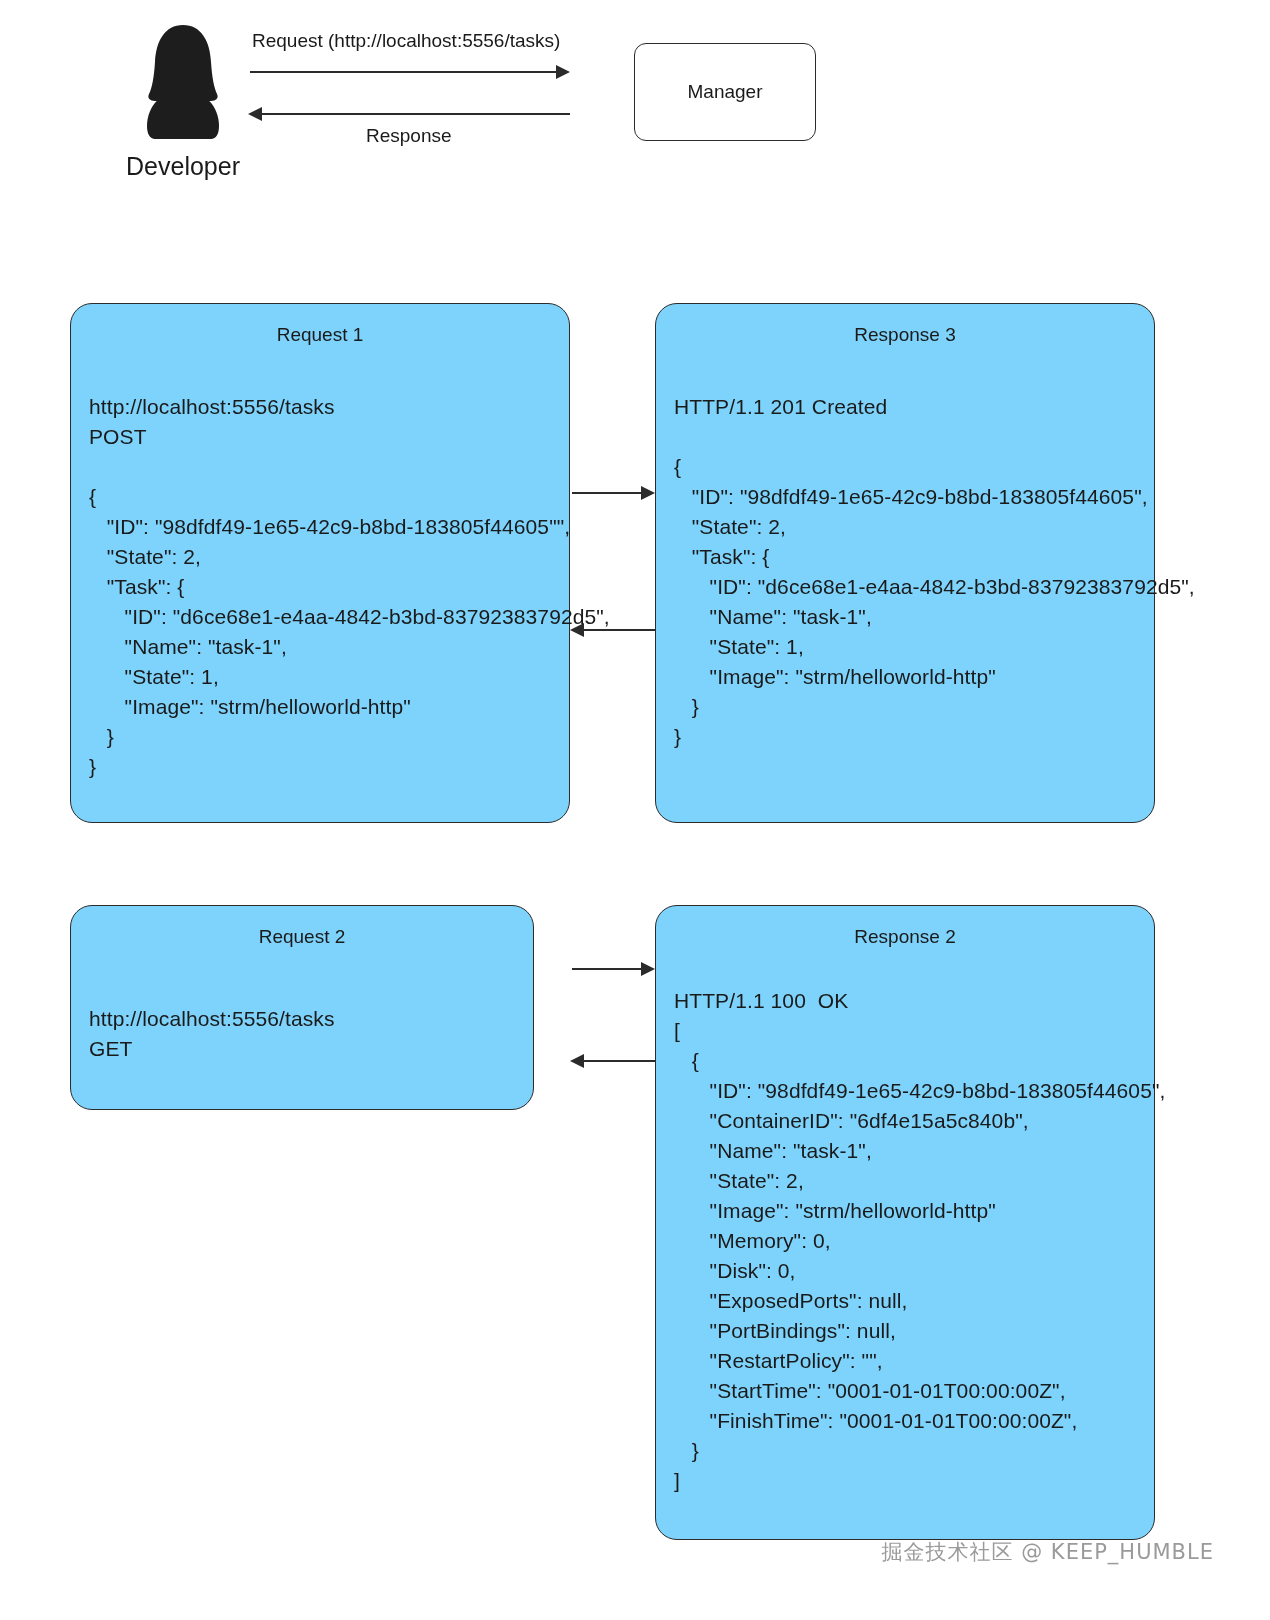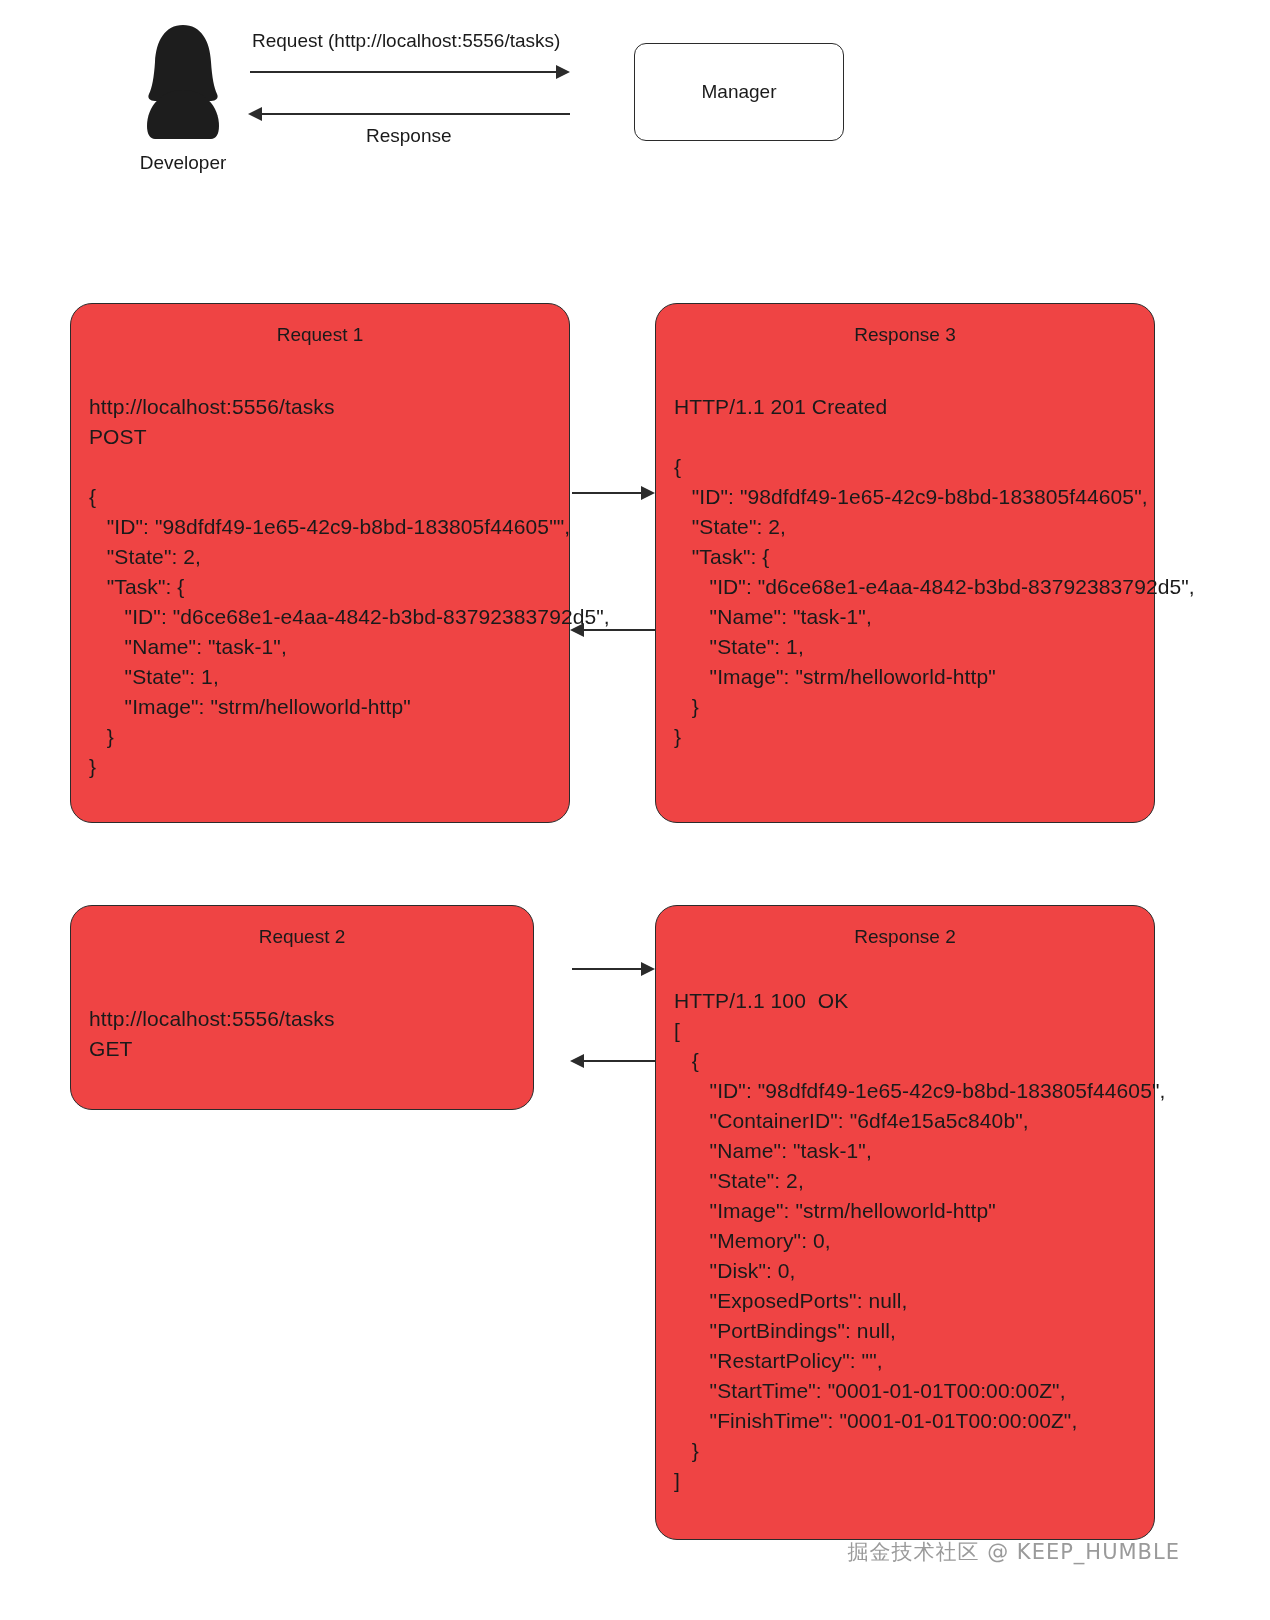--- a/index.html
+++ b/index.html
@@ -31,29 +31,29 @@
     height: 120px;
   }
   .actor-developer svg { display: block; width: 90px; height: 120px; }
 
   .actor-label {
     position: absolute;
     left: 118px;
     top: 152px;
     width: 130px;
     text-align: center;
-    font-size: 19px;
+    font-size: 25px;
     white-space: nowrap;
   }
 
   .manager-box {
     position: absolute;
     left: 634px;
     top: 43px;
-    width: 210px;
+    width: 182px;
     height: 98px;
     border: 1.6px solid #2b2b2b;
     border-radius: 12px;
     background: #fff;
     box-sizing: border-box;
     display: flex;
     align-items: center;
     justify-content: center;
     font-size: 19px;
   }
@@ -85,21 +85,21 @@
     border-top: 7px solid transparent;
     border-bottom: 7px solid transparent;
     border-right: 14px solid #2b2b2b;
   }
 
   
   .card {
     position: absolute;
     border: 1.8px solid #2b2b2b;
     border-radius: 22px;
-    background: #ef4444;
+    background: #7dd3fc;
     box-sizing: border-box;
   }
   .card-title {
     position: absolute;
     top: 20px;
     left: 0;
     width: 100%;
     text-align: center;
     font-size: 19px;
   }
@@ -125,21 +125,21 @@
   #card-response-2 { left: 655px; top: 905px;  width: 500px;  height: 635px; padding-left: 28px; }
 
   #body-request-1  { top: 88px;  }
   #body-response-1 { top: 88px;  }
   #body-request-2  { top: 98px;  }
   #body-response-2 { top: 80px;  }
 
   
   .watermark {
     position: absolute;
-    right: 90px;
+    right: 56px;
     top: 1538px;
     font-size: 21px;
     color: #9a9a9a;
     letter-spacing: 1px;
     white-space: nowrap;
     font-family: "DejaVu Sans", sans-serif;
   }
 </style>
 </head>
 <body>

